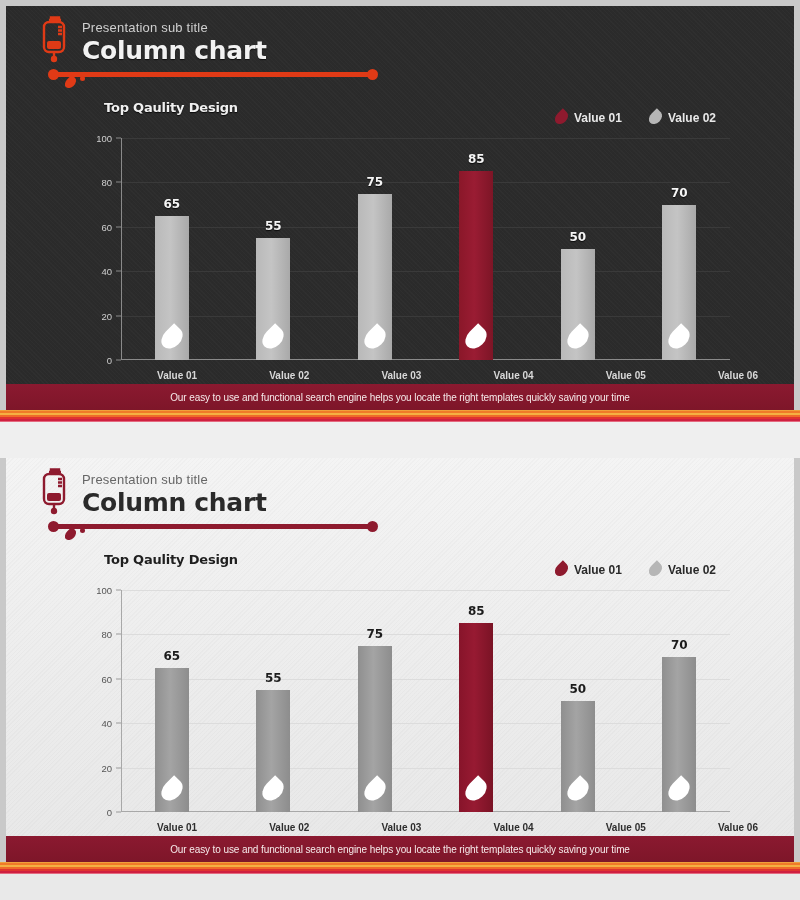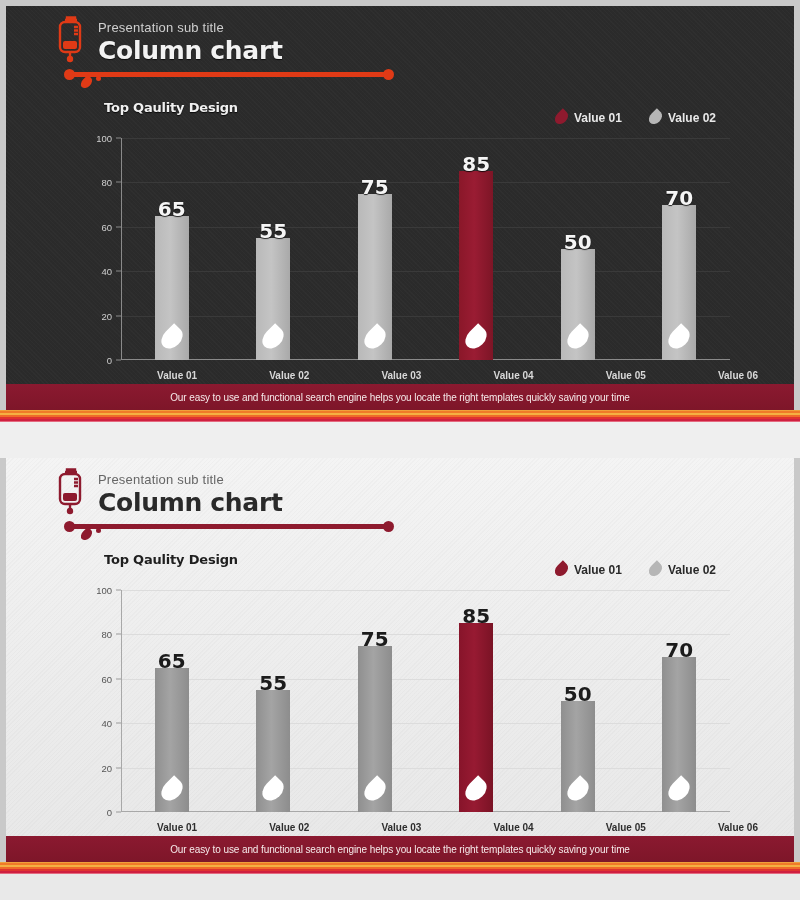--- a/index.html
+++ b/index.html
@@ -18,21 +18,21 @@
 
   .slide.dark::before, .slide.light::before {
     content:""; position:absolute; inset:0; pointer-events:none;
     background-image:
       repeating-linear-gradient(45deg, rgba(255,255,255,.018) 0 1px, transparent 1px 3px),
       repeating-linear-gradient(-45deg, rgba(0,0,0,.02) 0 1px, transparent 1px 3px);
   }
   .slide.light { background: linear-gradient(180deg,#f4f4f4 0%, #ececec 60%, #e8e8e8 100%); }
 
   
-  .header { position:absolute; left:40px; top:8px; width:740px; height:68px; }
+  .header { position:absolute; left:24px; top:8px; width:740px; height:68px; }
   .ivbag { position:absolute; left:8px; top:2px; width:34px; height:56px; }
   .subtitle {
     position:absolute; left:52px; top:6px;
     font-size:13px; letter-spacing:.2px; font-weight:400;
   }
   .maintitle {
     position:absolute; left:52px; top:22px;
     font-size:25px; font-weight:bold; letter-spacing:-.3px;
     font-family:"DejaVu Sans", sans-serif;
   }
@@ -90,21 +90,21 @@
 
   .bars { position:absolute; left:31px; top:0; right:0; height:222px; display:flex; }
   .bcol { flex:1; position:relative; display:flex; justify-content:center; align-items:flex-end; }
   .bar { position:relative; width:34px; }
   .dark .bar.gray  { background:linear-gradient(90deg,#b9b9b9 0%,#c4c4c4 45%,#a9a9a9 100%); }
   .light .bar.gray { background:linear-gradient(90deg,#8f8f8f 0%,#a4a4a4 45%,#8d8d8d 100%); }
   .bar.red  { background:linear-gradient(90deg,#8a1729 0%,#9a1c33 45%,#7d1526 100%); }
   .light .bar.red { background:linear-gradient(90deg,#87142a 0%,#971a32 45%,#7a1325 100%); }
   .barval {
     position:absolute; left:50%; transform:translateX(-50%);
-    top:-19px; font-size:20px; font-weight:bold;
+    top:-19px; font-size:12px; font-weight:bold;
     font-family:"DejaVu Sans", sans-serif; white-space:nowrap;
   }
   .dark .barval  { color:#f5f5f5; text-shadow:0 1px 1px rgba(0,0,0,.8); }
   .light .barval { color:#1c1c1c; }
   .bdrop {
     position:absolute; left:50%; bottom:10px; margin-left:-9px;
     width:18px; height:24px; background:#fff;
     border-radius:0 50% 50% 50%; transform:rotate(45deg);
   }
 

